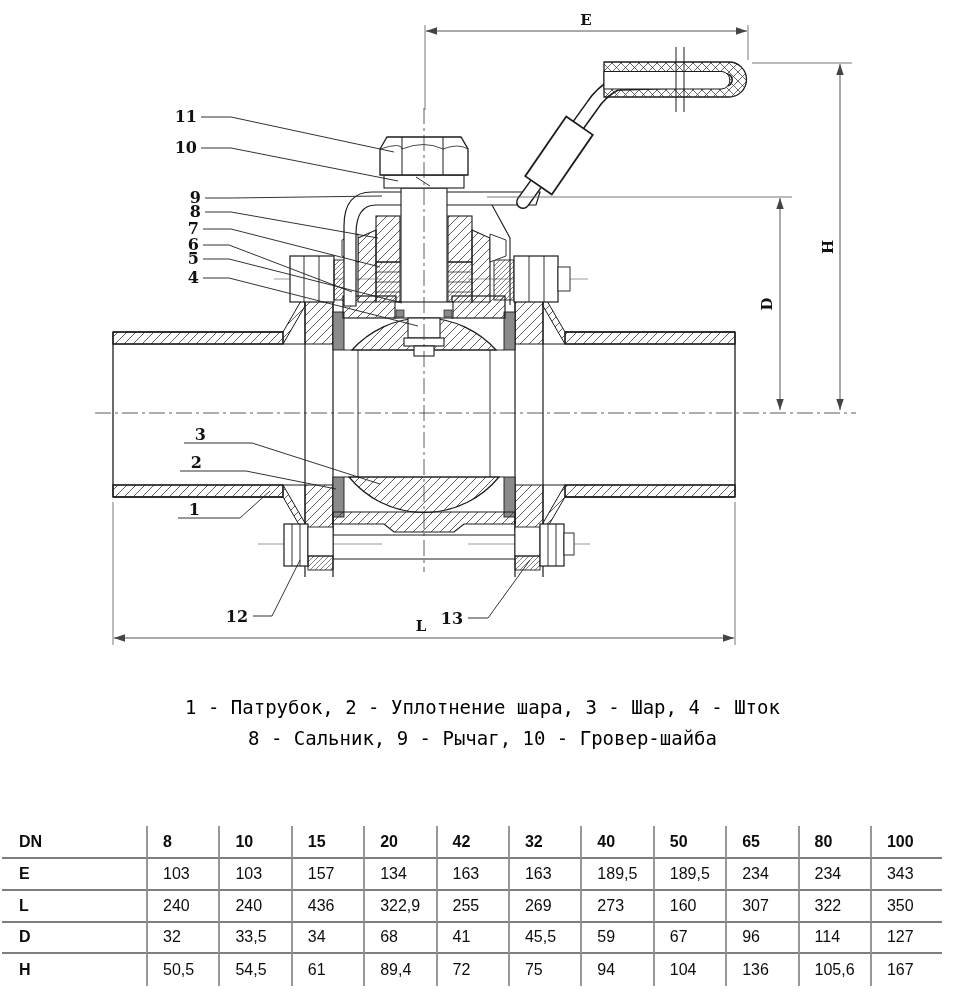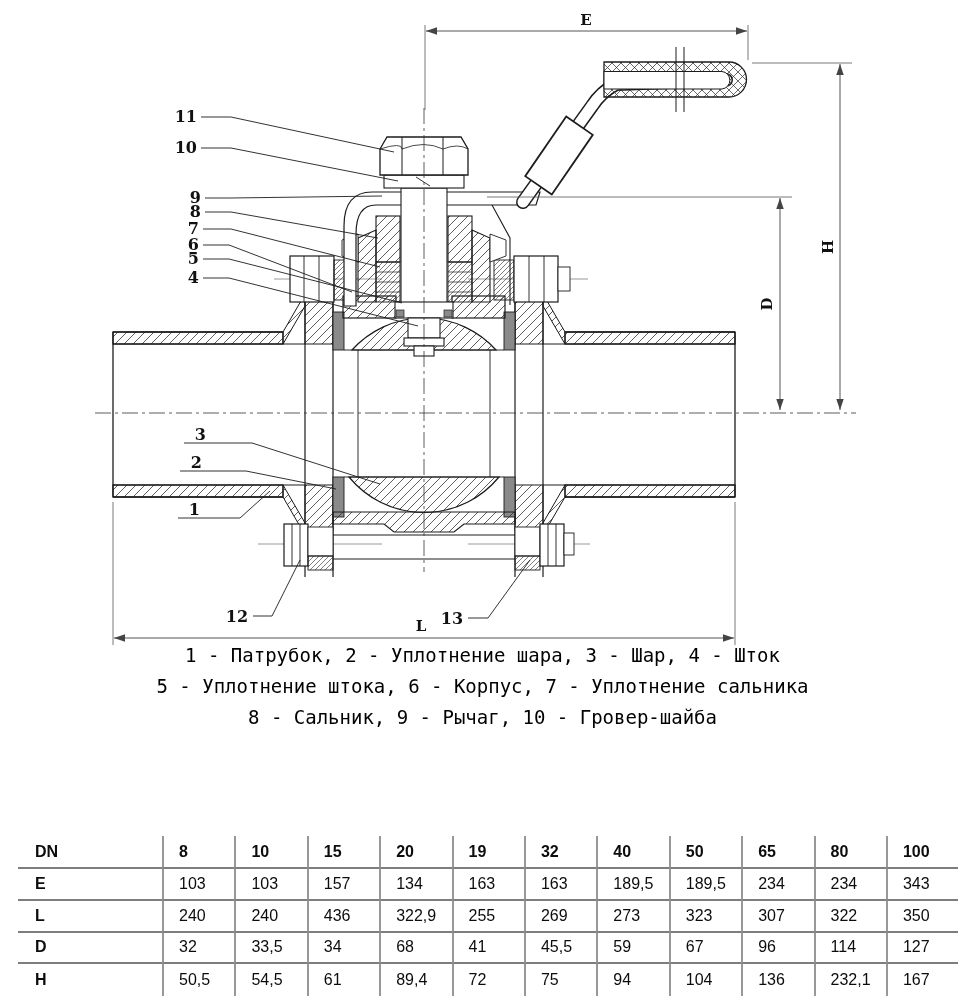--- a/index.html
+++ b/index.html
@@ -1,24 +1,24 @@
 <!DOCTYPE html>
 <html><head>
 <meta charset="utf-8">
 <style>
   html,body{margin:0;padding:0;background:#fff;}
   .page{position:relative;width:965px;height:1001px;background:#fff;overflow:hidden;
         font-family:"Liberation Sans",sans-serif;}
   .draw{position:absolute;top:0;left:0;}
-  .legend{position:absolute;top:640px;left:0;width:965px;text-align:center;
+  .legend{position:absolute;top:692px;left:0;width:965px;text-align:center;
           font-family:"DejaVu Sans Mono",monospace;font-size:19px;color:#000;}
   .legend div{line-height:31px;white-space:nowrap;}
-  .dtable{position:absolute;top:826px;left:18px;display:grid;
+  .dtable{position:absolute;top:826px;left:2px;display:grid;
           grid-template-columns:144px repeat(11,72.4px);
-          font-size:16px;color:#0c0c0c;margin-top:10px;}
+          font-size:16px;color:#0c0c0c;}
   .cell{height:31.8px;display:flex;align-items:center;padding-left:15px;
         box-sizing:border-box;white-space:nowrap;}
   .cell.lbl{font-weight:bold;padding-left:17px;}
   .cell.val{border-left:2px solid #989898;}
   .cell.hdr{font-weight:bold;height:33px;}
   .cell.rb{border-bottom:2px solid #7e7e7e;}
   svg text{font-family:"DejaVu Serif",serif;font-weight:bold;fill:#111;}
   text.cn{font-size:16px;}
   text.dim{font-size:15px;}
 </style>
@@ -237,31 +237,30 @@
     <text class="cn" x="206" y="440" text-anchor="end">3</text>
     <text class="cn" x="202" y="468" text-anchor="end">2</text>
     <text class="cn" x="200" y="515" text-anchor="end">1</text>
     <text class="cn" x="237" y="622" text-anchor="middle">12</text>
     <text class="cn" x="452" y="624" text-anchor="middle">13</text>
   </g>
 </svg>
 
 <div class="legend">
   <div>1 - Патрубок, 2 - Уплотнение шара, 3 - Шар, 4 - Шток</div>
-  <div>5 - Уплотнение штока, 6 - Корпус, 7 - Уплотнение сальника</div>
   <div>8 - Сальник, 9 - Рычаг, 10 - Гровер-шайба</div>
 </div>
 
 <div class="dtable">
       <div class="cell lbl hdr rb">DN</div>
       <div class="cell val hdr rb">8</div>
       <div class="cell val hdr rb">10</div>
       <div class="cell val hdr rb">15</div>
       <div class="cell val hdr rb">20</div>
-      <div class="cell val hdr rb">19</div>
+      <div class="cell val hdr rb">42</div>
       <div class="cell val hdr rb">32</div>
       <div class="cell val hdr rb">40</div>
       <div class="cell val hdr rb">50</div>
       <div class="cell val hdr rb">65</div>
       <div class="cell val hdr rb">80</div>
       <div class="cell val hdr rb">100</div>
       <div class="cell lbl rb">E</div>
       <div class="cell val rb">103</div>
       <div class="cell val rb">103</div>
       <div class="cell val rb">157</div>
@@ -274,21 +273,21 @@
       <div class="cell val rb">234</div>
       <div class="cell val rb">343</div>
       <div class="cell lbl rb">L</div>
       <div class="cell val rb">240</div>
       <div class="cell val rb">240</div>
       <div class="cell val rb">436</div>
       <div class="cell val rb">322,9</div>
       <div class="cell val rb">255</div>
       <div class="cell val rb">269</div>
       <div class="cell val rb">273</div>
-      <div class="cell val rb">323</div>
+      <div class="cell val rb">160</div>
       <div class="cell val rb">307</div>
       <div class="cell val rb">322</div>
       <div class="cell val rb">350</div>
       <div class="cell lbl rb">D</div>
       <div class="cell val rb">32</div>
       <div class="cell val rb">33,5</div>
       <div class="cell val rb">34</div>
       <div class="cell val rb">68</div>
       <div class="cell val rb">41</div>
       <div class="cell val rb">45,5</div>
@@ -300,17 +299,17 @@
       <div class="cell lbl">H</div>
       <div class="cell val">50,5</div>
       <div class="cell val">54,5</div>
       <div class="cell val">61</div>
       <div class="cell val">89,4</div>
       <div class="cell val">72</div>
       <div class="cell val">75</div>
       <div class="cell val">94</div>
       <div class="cell val">104</div>
       <div class="cell val">136</div>
-      <div class="cell val">232,1</div>
+      <div class="cell val">105,6</div>
       <div class="cell val">167</div>
     </div>
 
 </div>
 
 </body></html>

